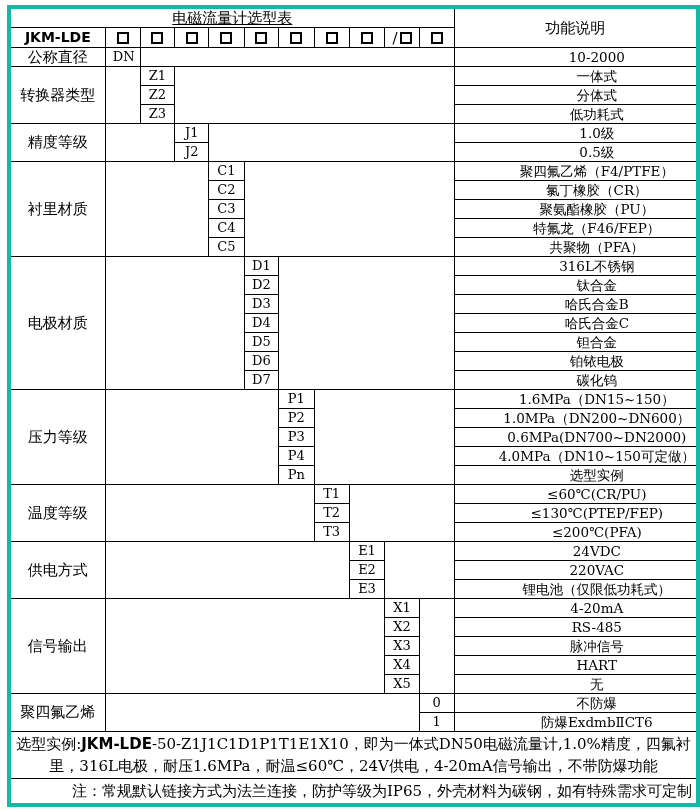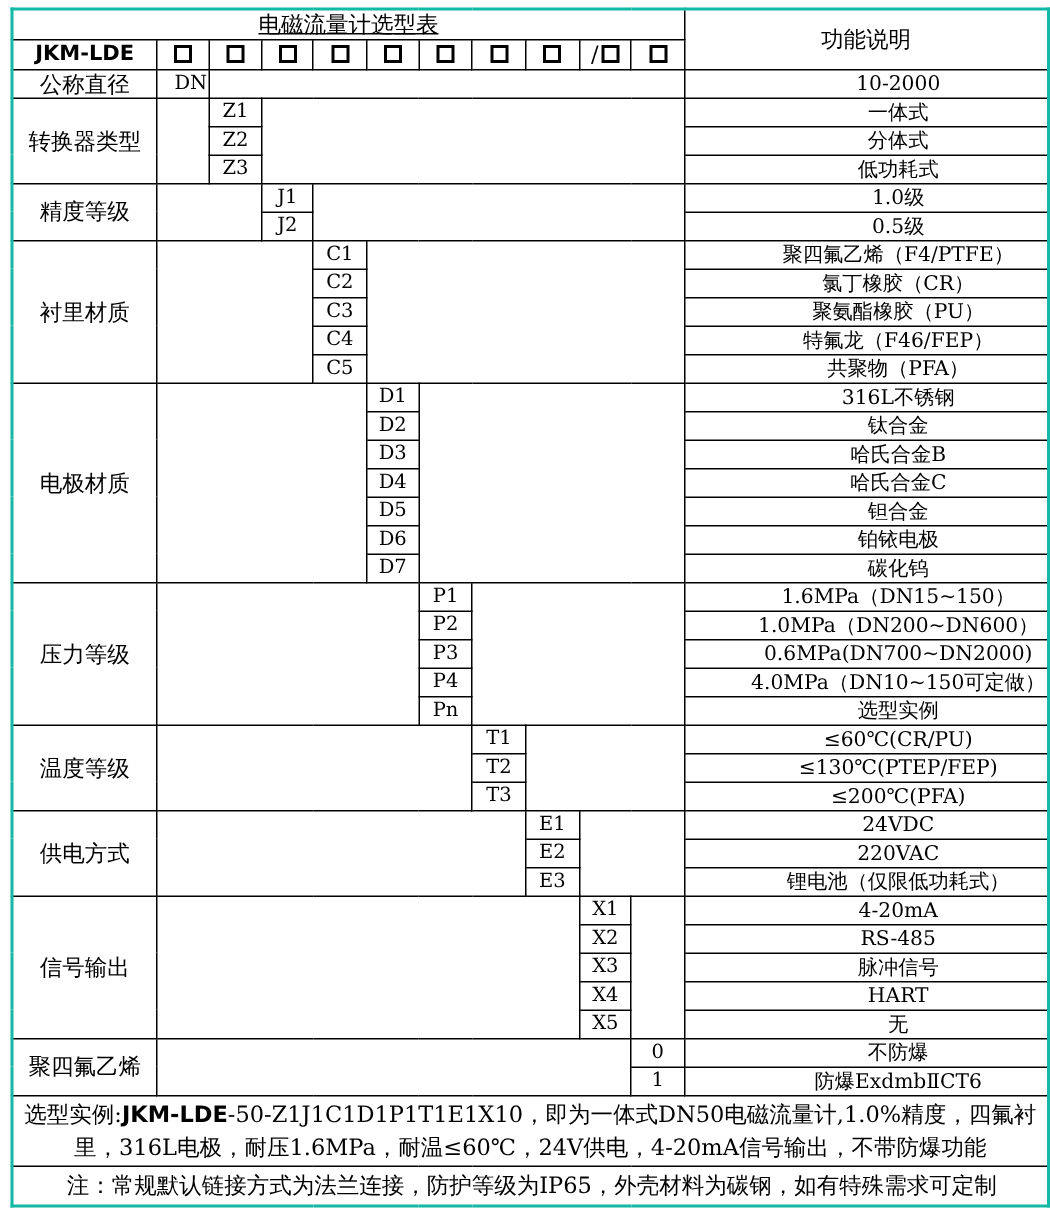--- a/index.html
+++ b/index.html
@@ -7,21 +7,21 @@
     margin: 0; padding: 0;
     width: 700px; height: 810px;
     background: #ffffff;
     color: #000000;
     font-family: "DejaVu Serif", "Liberation Serif", serif;
   }
   table {
     border-collapse: collapse;
     table-layout: fixed;
     margin: 5px 0 0 7px;
-    border: 2px solid #14b8a6;
+    border: 4px solid #14b8a6;
   }
   td {
     border: 1px solid #000;
     text-align: center;
     vertical-align: middle;
     font-size: 14px;
     line-height: 16px;
     height: 19px;
     padding: 0 1px;
     overflow: hidden;
@@ -29,21 +29,21 @@
   }
   tr.rt td { height: 20px; }
   .title { font-size: 15px; text-decoration: underline; }
   .fhead { font-size: 15px; }
   .model {
     font-family: "DejaVu Sans", "Liberation Sans", sans-serif;
     font-weight: bold; font-size: 14px;
   }
   .lab  { font-size: 15px; }
   .code { font-size: 13px; }
-  .dn   { text-align: right; padding-left: 3px; }
+  .dn   { text-align: center; padding-left: 3px; }
   .fn   { font-size: 13.5px; padding-left: 44px; }
   .cb {
     display: inline-block;
     width: 12px; height: 12px;
     border: 2px solid #000;
     vertical-align: middle;
     background: #fff;
   }
   .slash { font-size: 15px; margin-right: 2px; vertical-align: middle; }
   .example {
@@ -53,21 +53,21 @@
     height: 47px;
     padding: 1px 4px;
     text-align: center;
   }
   .exmodel {
     font-family: "DejaVu Sans", "Liberation Sans", sans-serif;
     font-weight: bold;
   }
   .note {
     white-space: normal;
-    text-align: center;
+    text-align: right;
     font-size: 15px;
     height: 27px;
     padding: 2px 4px 2px 6px;
   }
 </style>
 </head>
 <body>
 
 <table>
   <colgroup>

